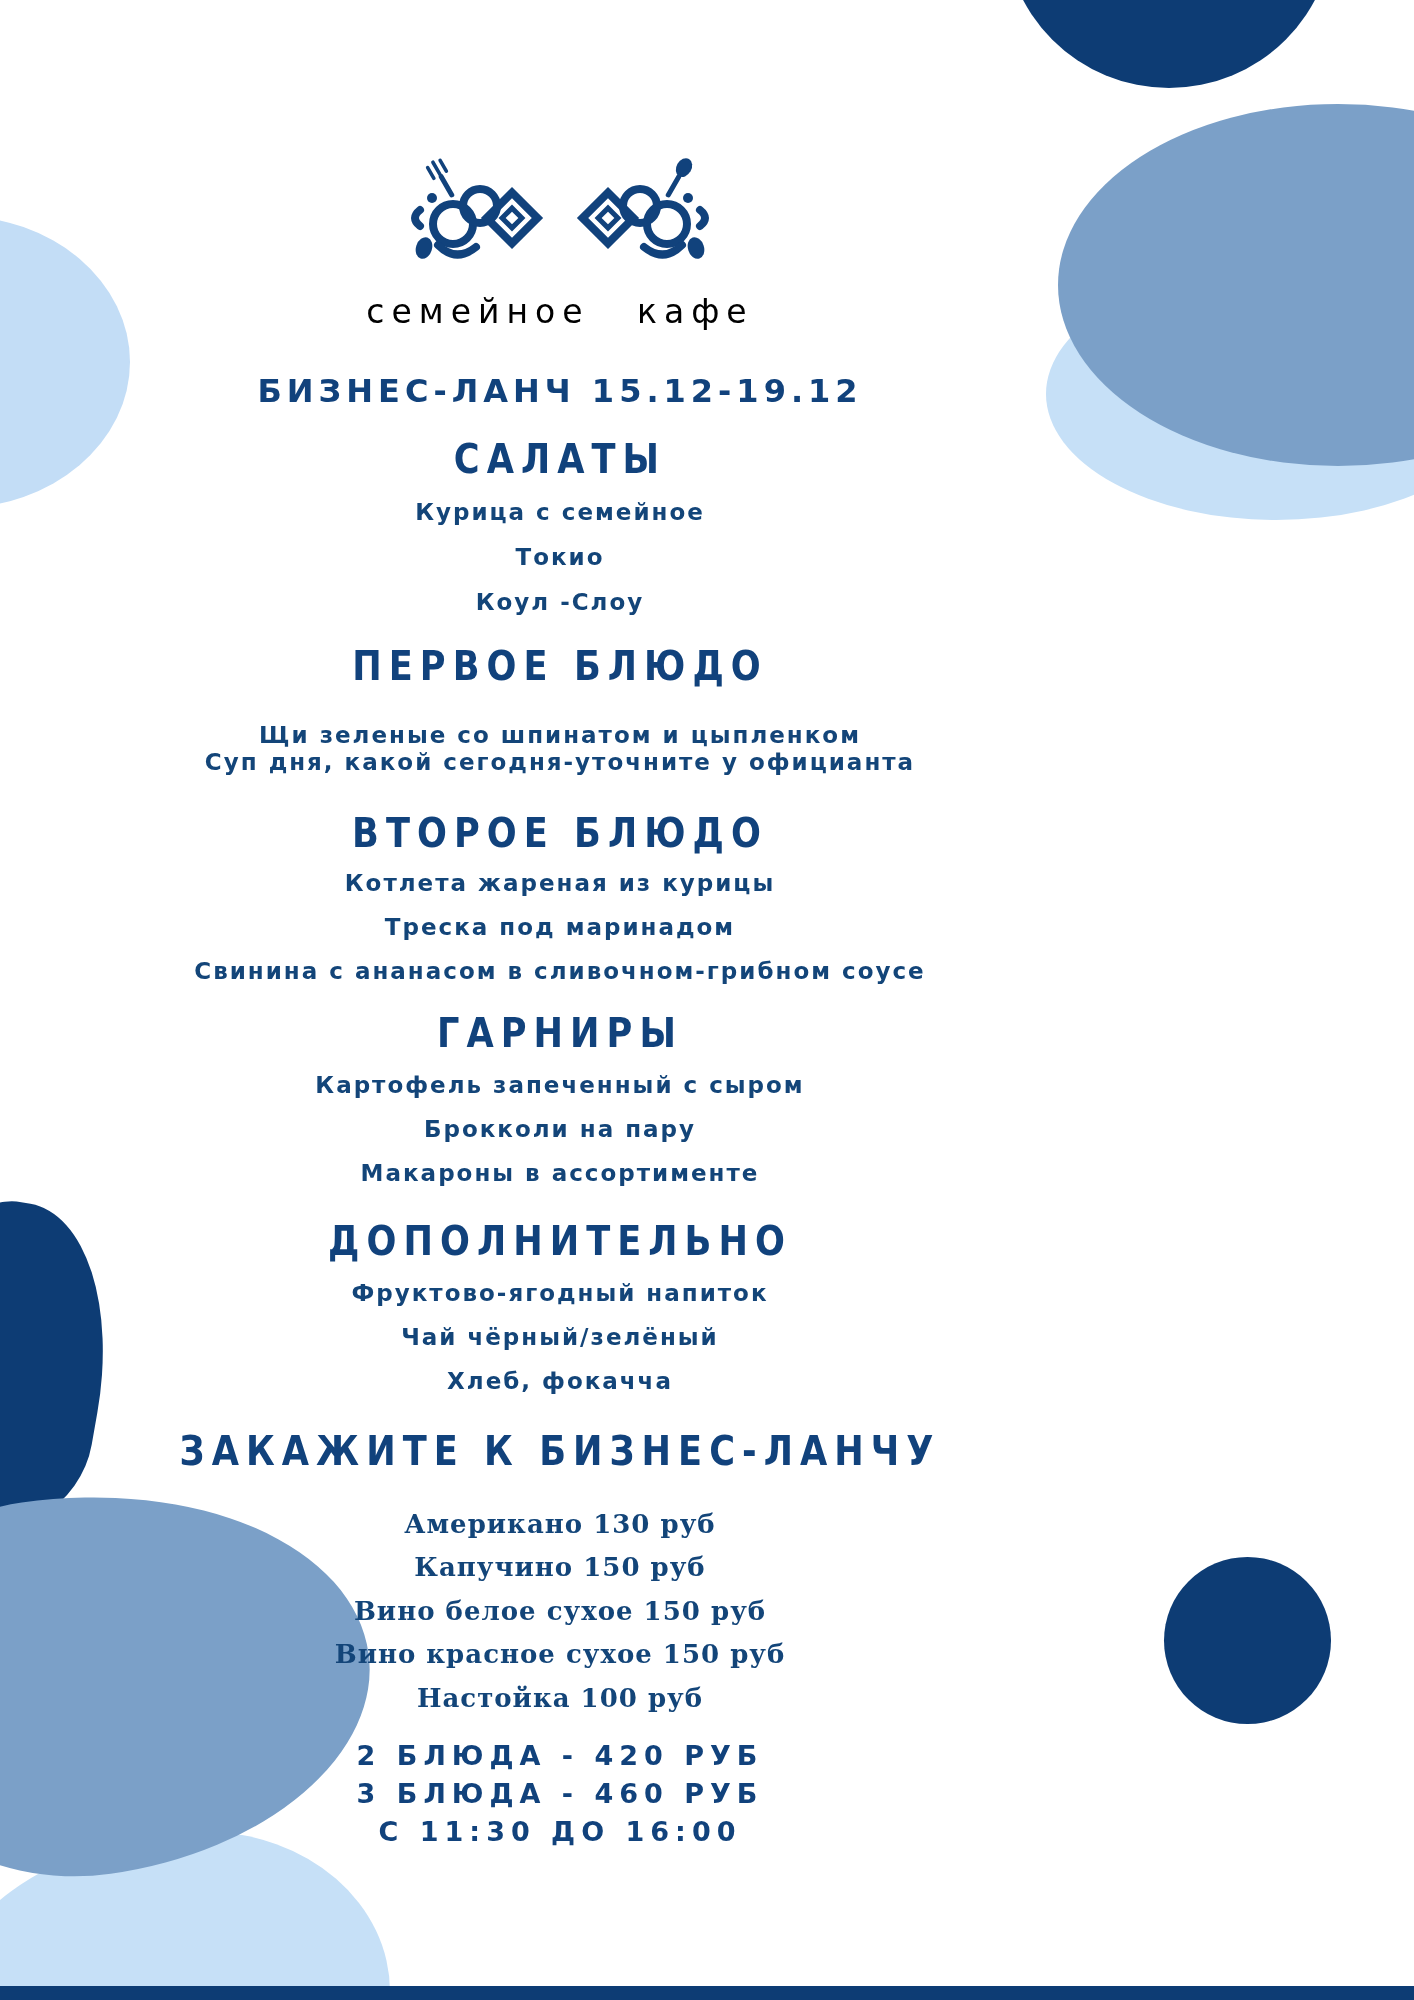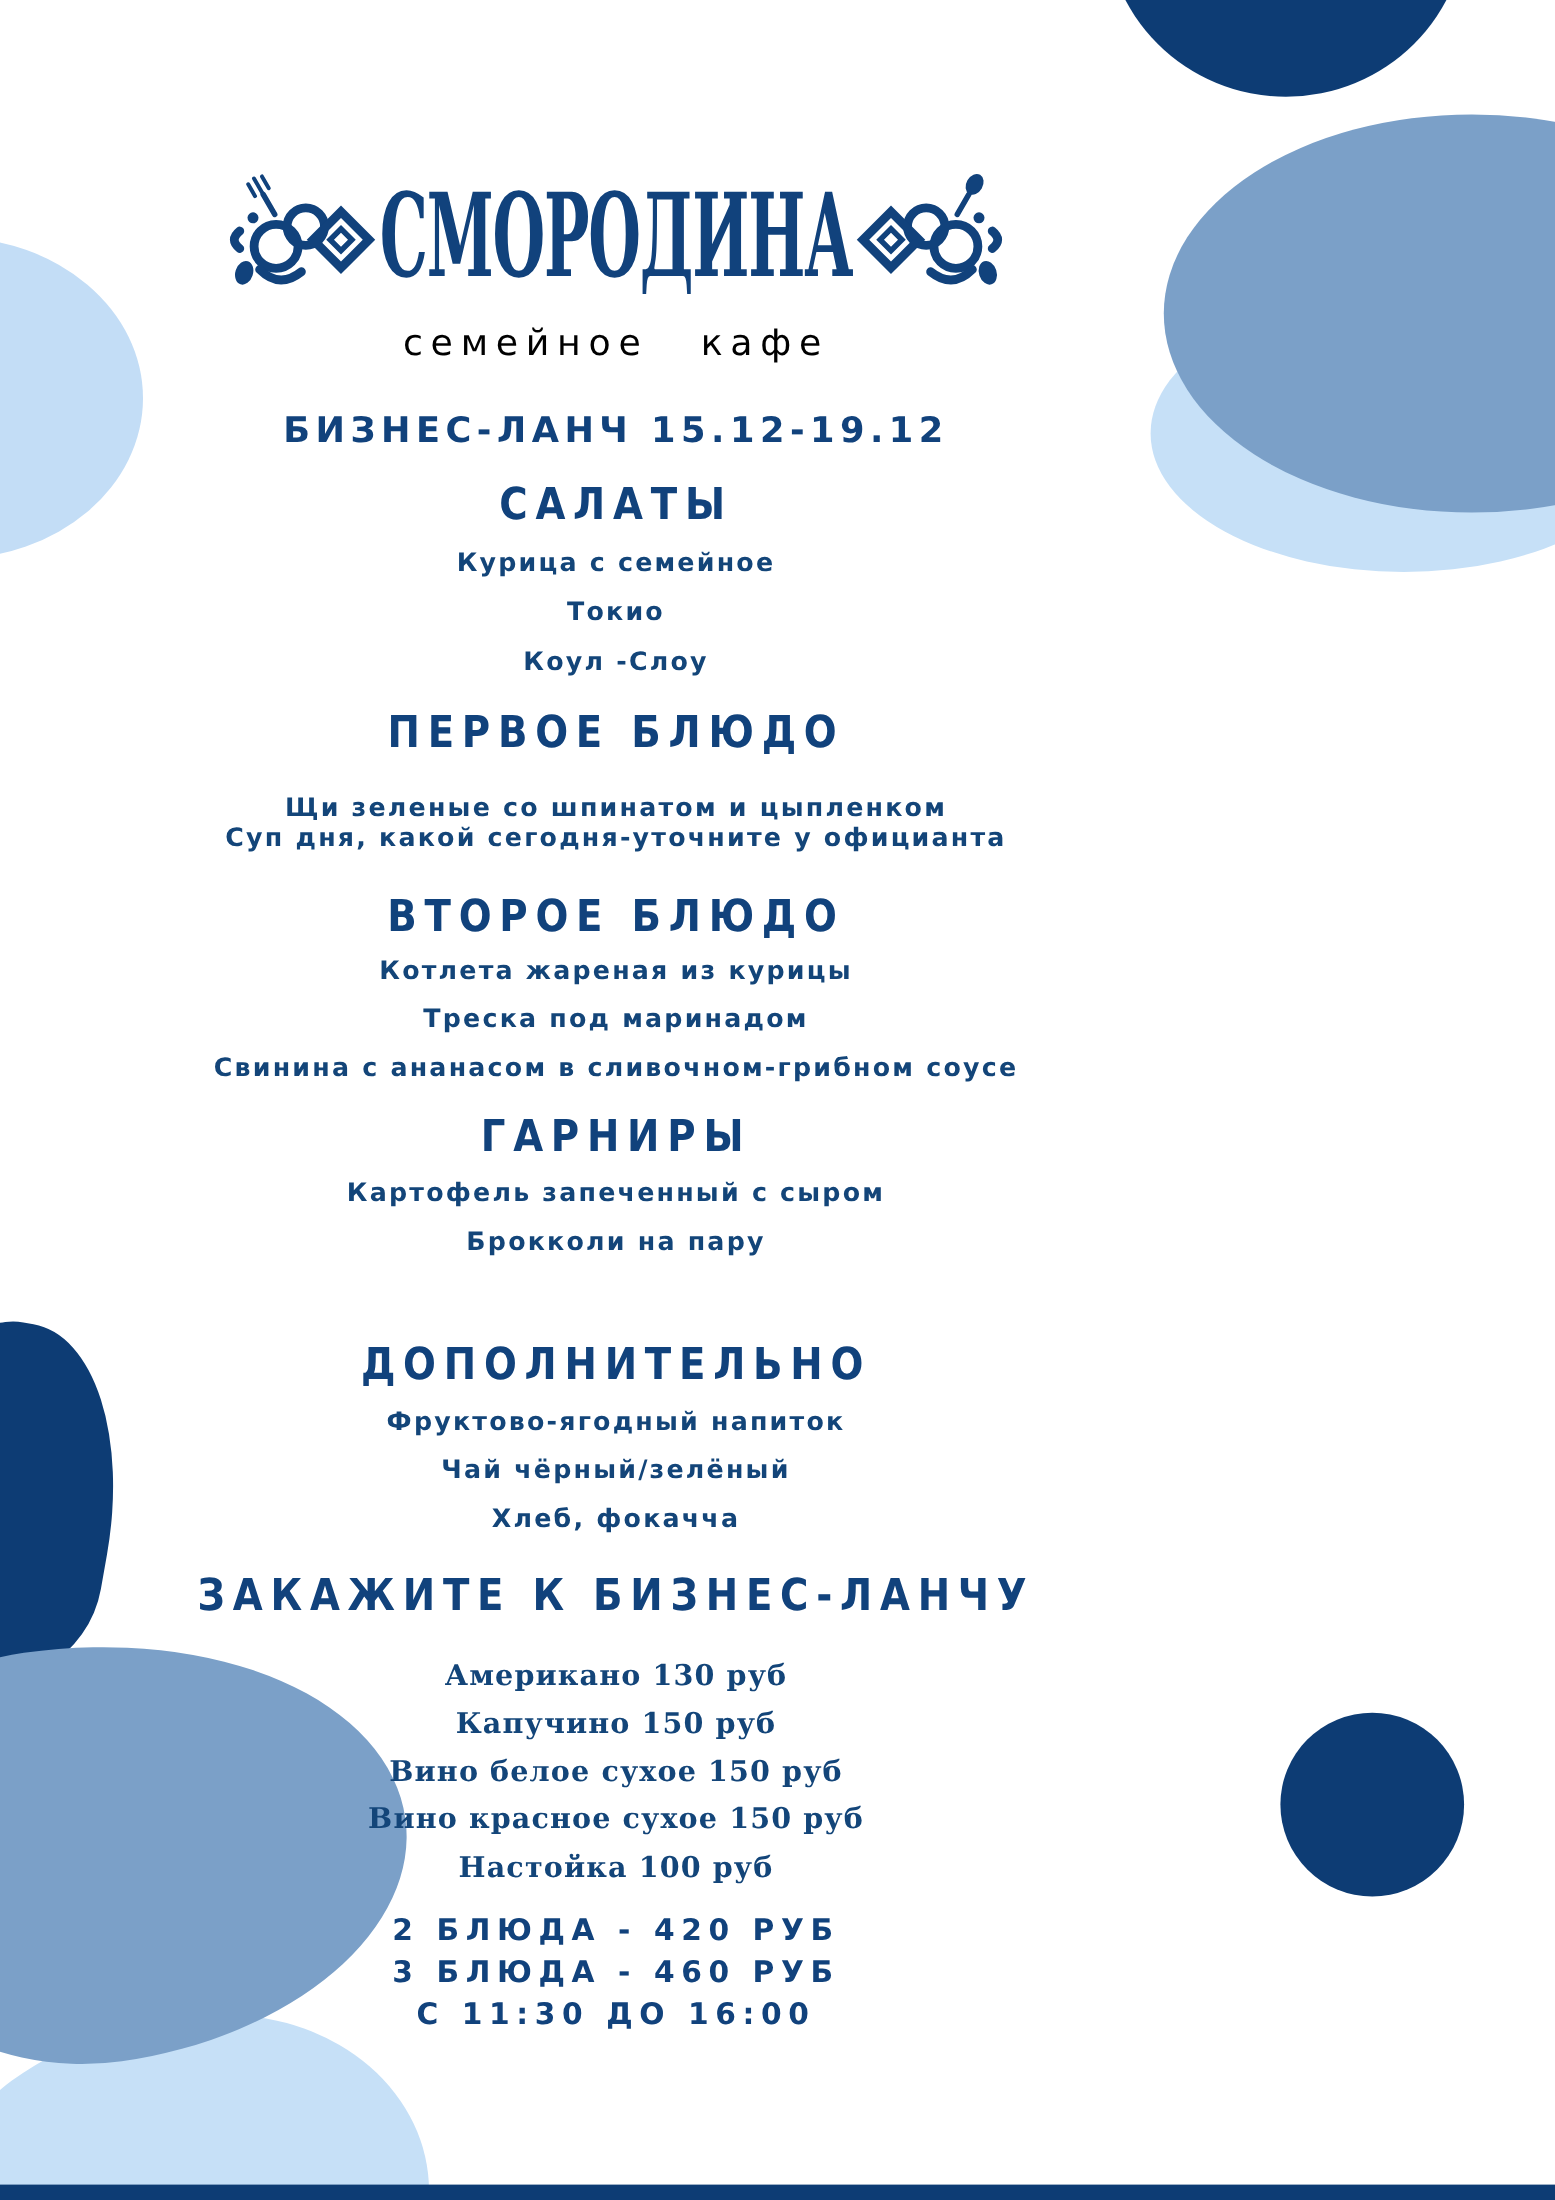--- a/index.html
+++ b/index.html
@@ -72,23 +72,20 @@
           <rect x="-2.5" y="-4" width="5" height="26" rx="2.5"></rect>
           <rect x="-9" y="-18" width="3.6" height="16" rx="1.8"></rect>
           <rect x="-1.8" y="-20" width="3.6" height="18" rx="1.8"></rect>
           <rect x="5.4" y="-18" width="3.6" height="16" rx="1.8"></rect>
         </g>
         <ellipse cx="18" cy="100" rx="8" ry="11" transform="rotate(18 18 100)"></ellipse>
         <circle cx="26" cy="50" r="5"></circle>
       </g>
     </svg>
 
-    <div class="brand-name-wrap">
-      <div class="brand-name">СМОРОДИНА</div>
-    </div>
 
     <svg class="orn" width="152" height="132" viewBox="0 0 152 132">
       <g transform="translate(152,0) scale(-1,1)">
         <g fill="none" stroke="#11427c" stroke-width="8" stroke-linecap="round">
           <path d="M14,62 q-10,8 0,16"></path>
           <circle cx="47" cy="76" r="20"></circle>
           <circle cx="74" cy="58" r="17"></circle>
           <path d="M32,97 q18,18 38,2"></path>
           <rect x="88" y="52" width="36" height="36" transform="rotate(45 106 70)"></rect>
           <rect x="99" y="63" width="14" height="14" transform="rotate(45 106 70)" stroke-width="5"></rect>
@@ -118,20 +115,21 @@
   <div class="line item" style="top:749px">Суп дня, какой сегодня-уточните у официанта</div>
 
   <div class="line sec-h" style="top:810px">ВТОРОЕ БЛЮДО</div>
   <div class="line item" style="top:870px">Котлета жареная из курицы</div>
   <div class="line item" style="top:914px">Треска под маринадом</div>
   <div class="line item" style="top:958px">Свинина с ананасом в сливочном-грибном соусе</div>
 
   <div class="line sec-h" style="top:1010px">ГАРНИРЫ</div>
   <div class="line item" style="top:1072px">Картофель запеченный с сыром</div>
   <div class="line item" style="top:1116px">Брокколи на пару</div>
+  <div class="line item" style="top:1160px">Макароны в ассортименте</div>
 
   <div class="line sec-h" style="top:1218px">ДОПОЛНИТЕЛЬНО</div>
   <div class="line item" style="top:1280px">Фруктово-ягодный напиток</div>
   <div class="line item" style="top:1324px">Чай чёрный/зелёный</div>
   <div class="line item" style="top:1368px">Хлеб, фокачча</div>
 
   <div class="line sec-h" style="top:1428px">ЗАКАЖИТЕ К БИЗНЕС-ЛАНЧУ</div>
   <div class="line ditem" style="top:1492px">Американо 130 руб</div>
   <div class="line ditem" style="top:1535px">Капучино 150 руб</div>
   <div class="line ditem" style="top:1579px">Вино белое сухое 150 руб</div>

